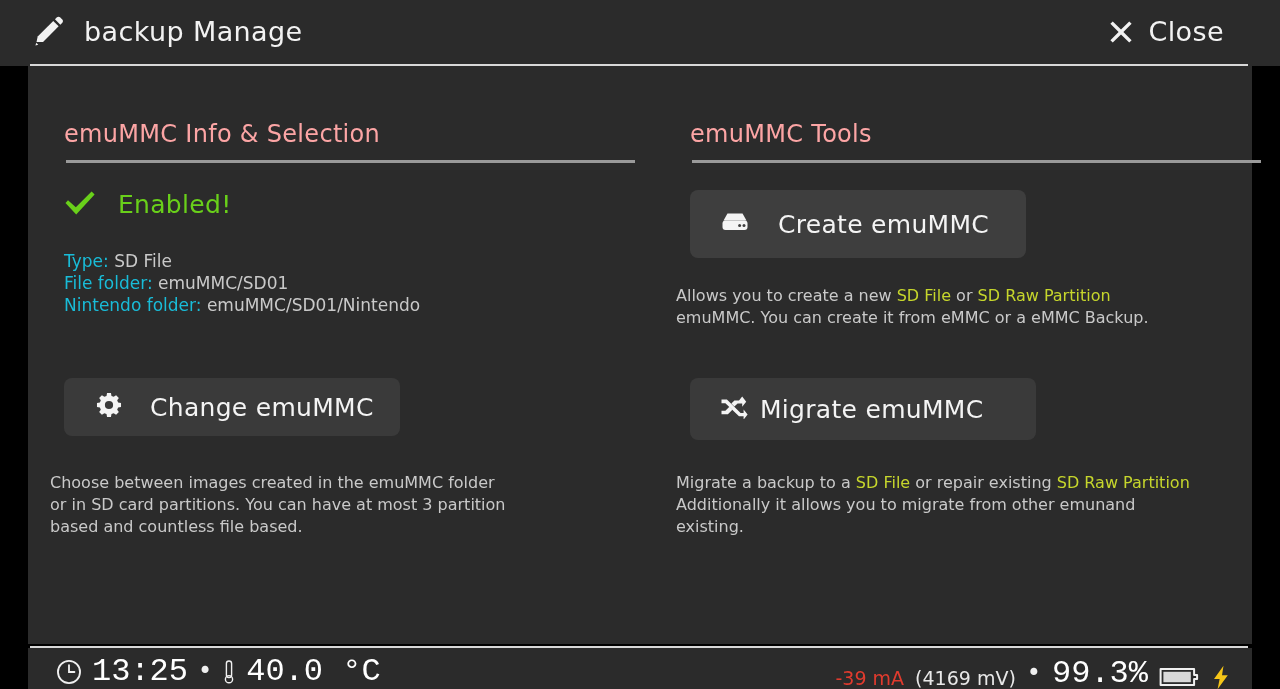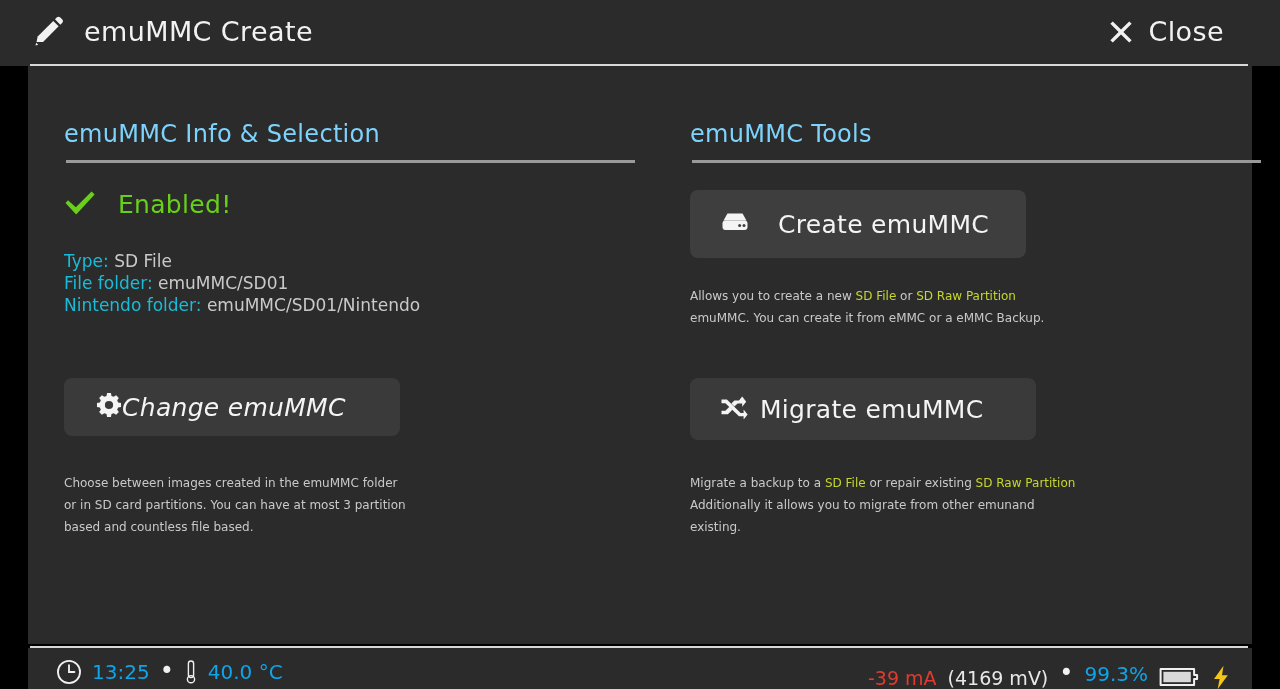--- a/index.html
+++ b/index.html
@@ -104,21 +104,21 @@
     position: absolute;
     top: 0;
   }
   .col-left  { left: 10px;  width: 600px; }
   .col-right { left: 636px; width: 600px; }
 
   .section-title {
     position: absolute;
     top: 54px;
     left: 26px;
-    color: #7dd3fc;
+    color: #fca5a5;
     font-size: 24px;
     letter-spacing: 0.3px;
     white-space: nowrap;
   }
   .section-rule {
     position: absolute;
     top: 94px;
     left: 0px;
     width: 569px;
     height: 3px;
@@ -175,21 +175,21 @@
   }
   .btn-icon { display: block; flex: none; }
 
   .btn-change {
     top: 312px;
     left: 26px;
     width: 336px;
     height: 58px;
     background: #3a3a3a;
     padding-left: 32px;
-    font-style: italic;
+    gap: 28px;
   }
   .btn-create {
     top: 124px;
     left: 26px;
     width: 336px;
     height: 68px;
     background: #3e3e3e;
     padding-left: 30px;
     gap: 28px;
   }
@@ -199,23 +199,23 @@
     width: 346px;
     height: 62px;
     background: #3a3a3a;
     padding-left: 30px;
     gap: 12px;
   }
 
   
   .desc {
     position: absolute;
-    left: 26px;
+    left: 12px;
     color: #c9c9c9;
-    font-size: 12px;
+    font-size: 16px;
     line-height: 22px;
     width: 560px;
   }
   .desc-left  { top: 406px; }
   .desc-create { top: 219px; }
   .desc-migrate { top: 406px; }
   .hl { color: #c6d62c; }
 
   
   .statusbar-rule {
@@ -246,23 +246,24 @@
   .sb-right {
     position: absolute;
     right: 22px;
     top: 9px;
     display: flex;
     align-items: center;
     gap: 11px;
     white-space: nowrap;
   }
   .sb-big {
-    color: #0ea5e9;
-    font-size: 20px;
+    color: #ffffff;
+    font-size: 32px;
     line-height: 34px;
+    font-family: Liberation Mono, monospace;
   }
   .sb-amp {
     color: #e03b2e;
     font-size: 19px;
     line-height: 34px;
     position: relative;
     top: 4px;
   }
   .sb-mv {
     color: #e8e8e8;
@@ -289,21 +290,21 @@
 
   <div class="titlebar">
     <div class="title-left">
       <span>
         <svg class="pencil-icon" viewBox="0 0 24 24" xmlns="http://www.w3.org/2000/svg">
           <path d="M3.2 19.0 L4.0 15.2 L15.0 4.2 L18.8 8.0 L7.8 19.0 Z" fill="#f2f2f2"></path>
           <path d="M16.2 3.0 L17.6 1.6 C18.2 1.0 19.2 1.0 19.8 1.6 L21.4 3.2 C22.0 3.8 22.0 4.8 21.4 5.4 L20.0 6.8 Z" fill="#f2f2f2"></path>
           <path d="M3.0 19.6 L2.4 21.6 L4.4 21.0 Z" fill="#f2f2f2"></path>
         </svg>
       </span>
-      <span class="title-text">emuMMC Create</span>
+      <span class="title-text">backup Manage</span>
     </div>
 
     <div class="close-btn">
       <span>
         <svg class="x-icon" viewBox="0 0 24 24" xmlns="http://www.w3.org/2000/svg">
           <path d="M4.4 2.2 L12 9.8 L19.6 2.2 L21.8 4.4 L14.2 12 L21.8 19.6 L19.6 21.8 L12 14.2 L4.4 21.8 L2.2 19.6 L9.8 12 L2.2 4.4 Z" fill="#f2f2f2"></path>
         </svg>
       </span>
       <span class="close-label">Close</span>
     </div>

